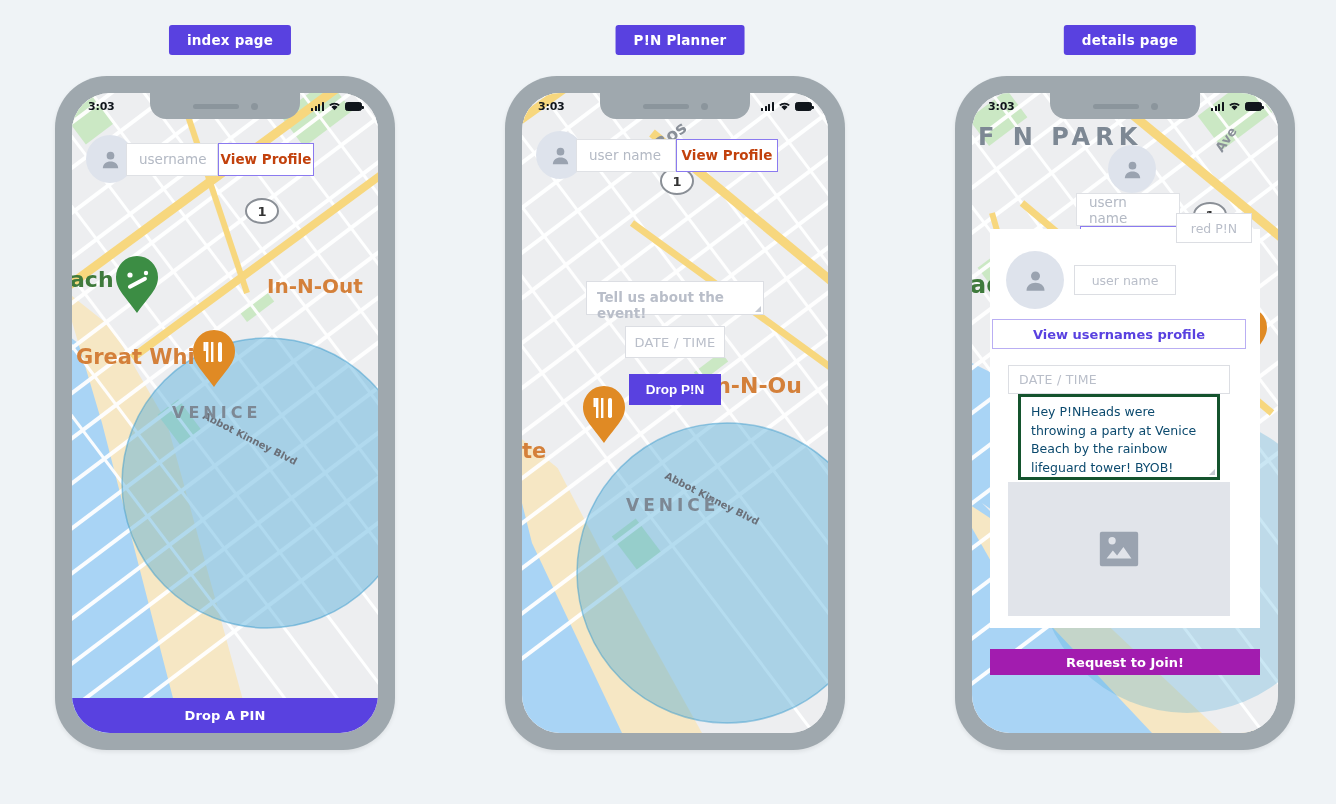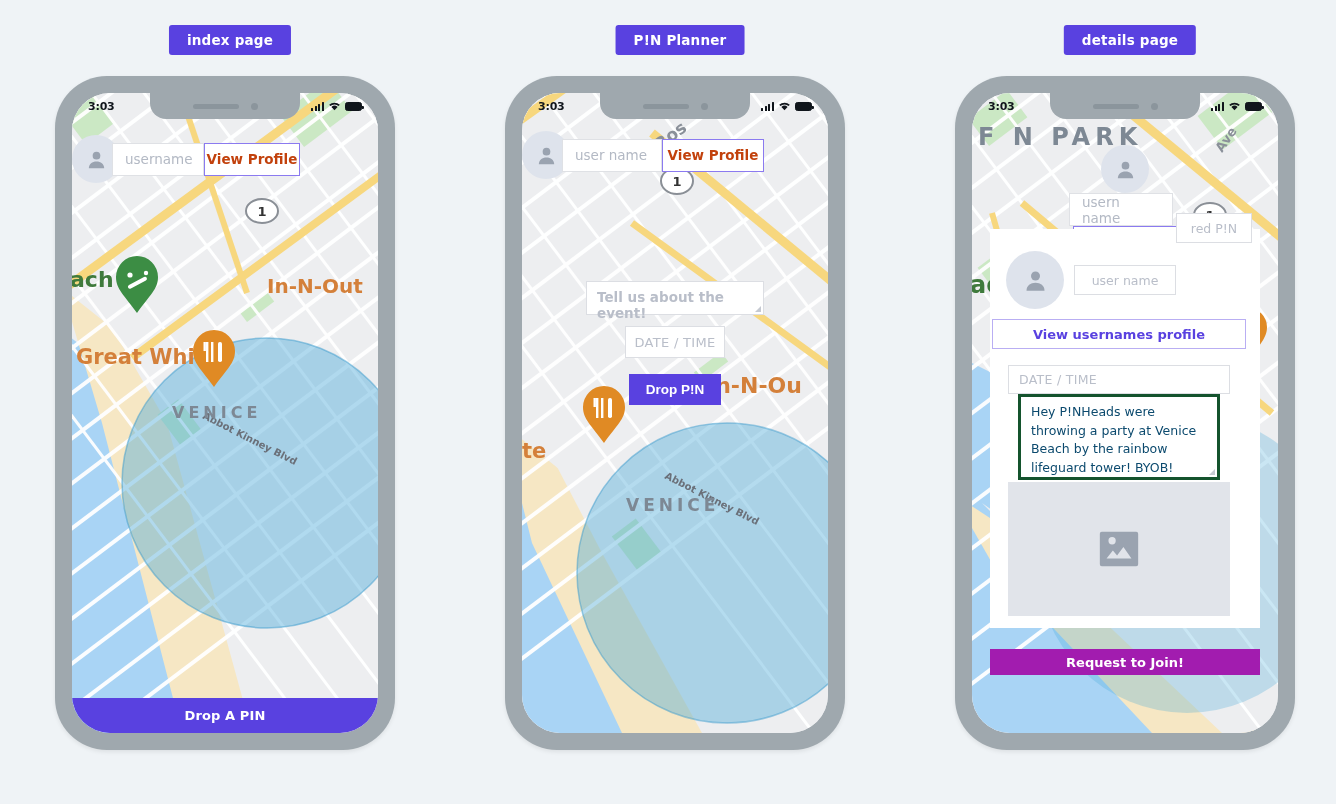--- a/index.html
+++ b/index.html
@@ -80,21 +80,21 @@
 
   
   .map{position:absolute;inset:0;z-index:1;}
   .map svg{display:block;width:100%;height:100%;}
 
   
   .topbar{
     position:absolute;top:42px;left:0;right:0;
     display:flex;align-items:center;
     z-index:20;
-    box-sizing:border-box;
+    padding-left:14px;box-sizing:border-box;
   }
   .avatar-circle{
     width:48px;height:48px;border-radius:50%;
     background:#dee3ec;
     display:flex;align-items:center;justify-content:center;
     flex:0 0 auto;
   }
   .avatar-circle svg{width:23px;height:23px;fill:#9aa3b0;}
   .uname-input{
     height:33px;background:#fff;border:1px solid #dfe1e5;

